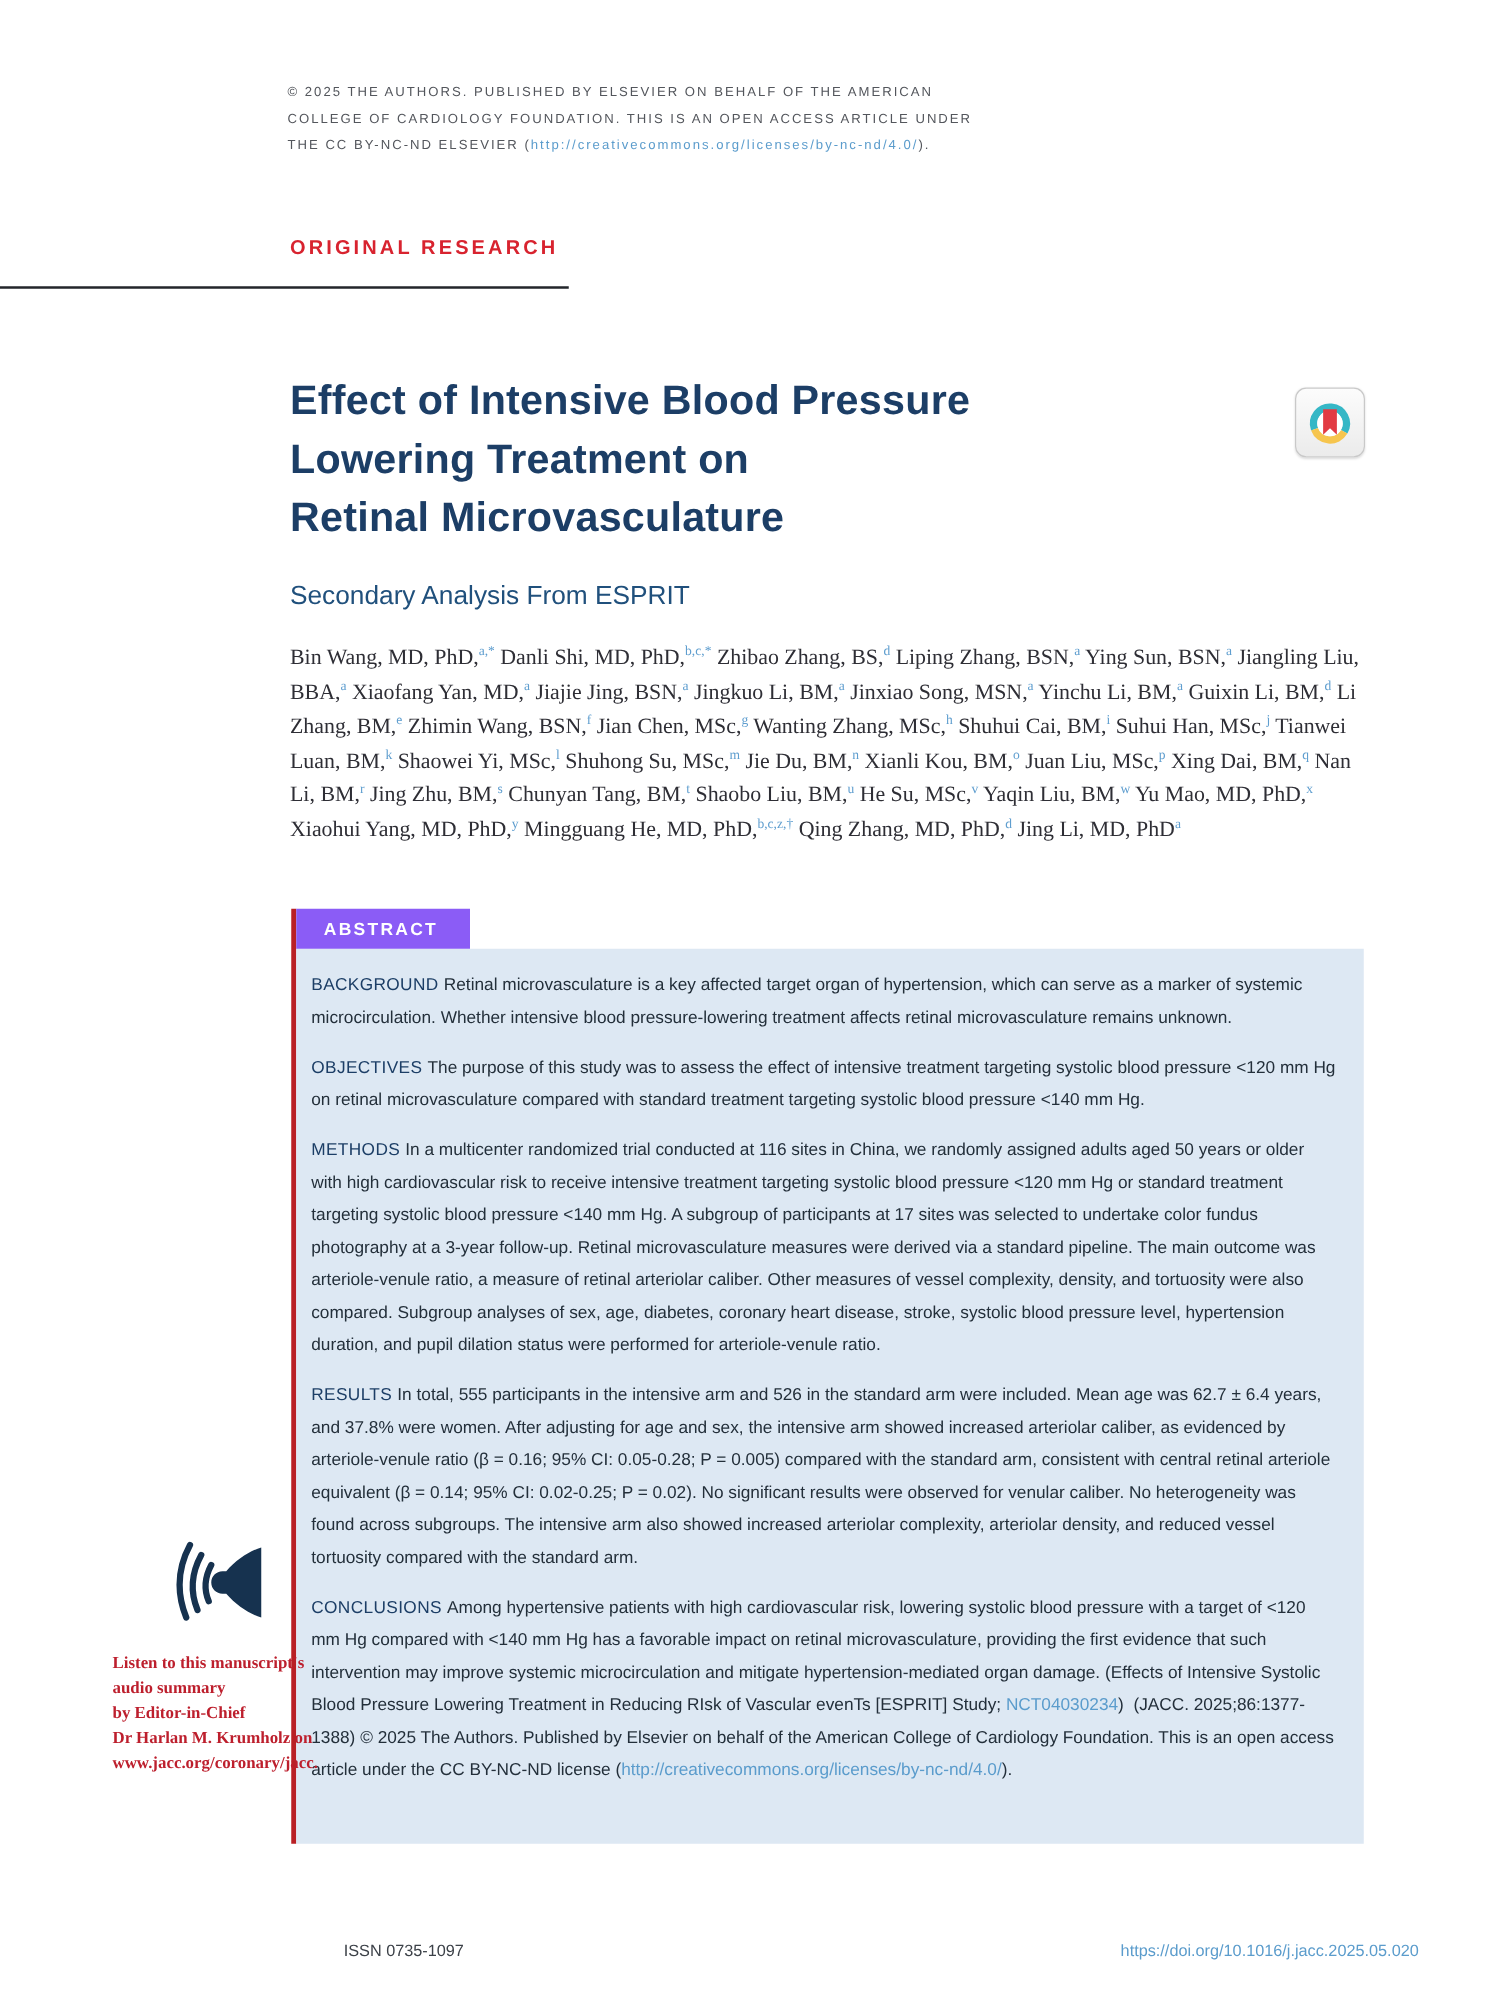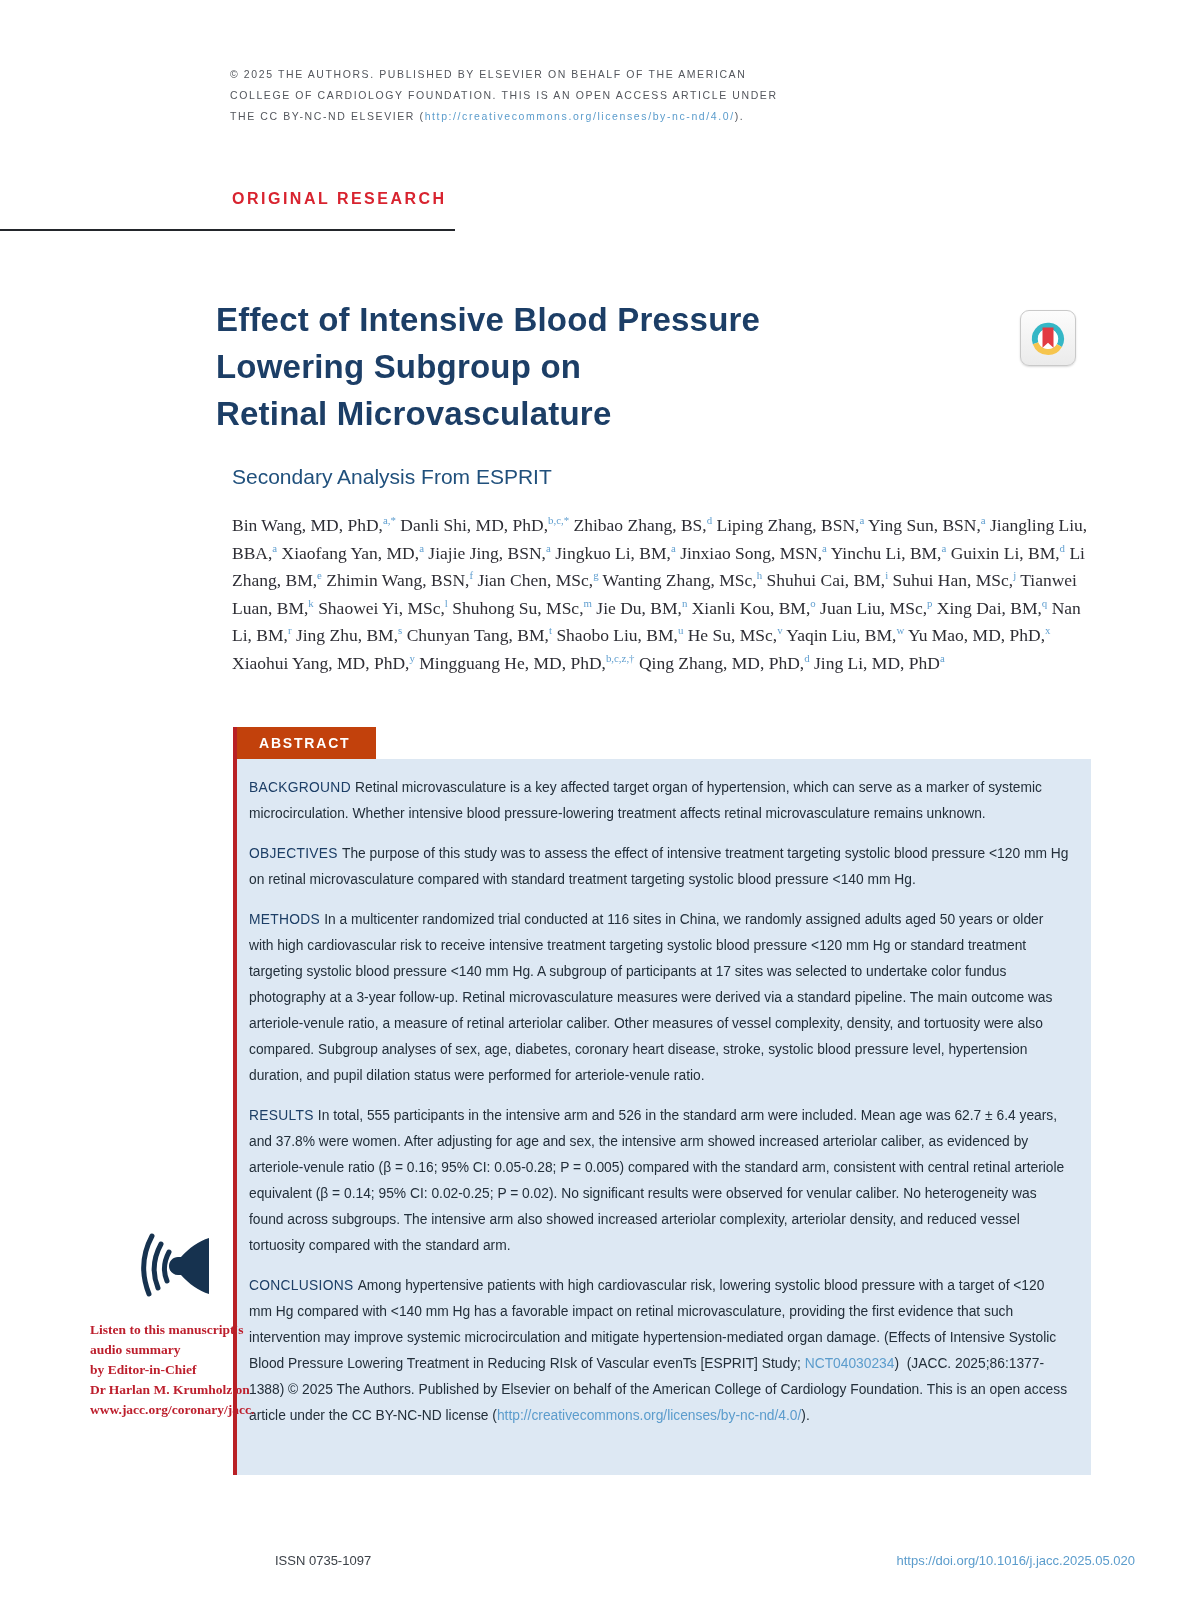--- a/index.html
+++ b/index.html
@@ -11,35 +11,35 @@
             letter-spacing:1.6px;color:#53565c;line-height:21px;}
   .mast-row1{display:flex;justify-content:space-between;}
   .link{color:#5b9ccc;text-decoration:none;cursor:pointer;}
 
   
   .category{position:absolute;left:232px;top:190px;font-size:16px;font-weight:bold;
             letter-spacing:2.5px;color:#d8232f;}
   .category-rule{position:absolute;left:0;top:229px;width:455px;height:2px;background:#23262b;}
 
   
-  .title-row{position:absolute;left:216px;top:296px;width:860px;display:flex;justify-content:space-between;}
+  .title-row{position:absolute;left:232px;top:296px;width:860px;display:flex;justify-content:space-between;}
   .title{font-size:33px;line-height:47px;font-weight:600;color:#1c3e66;letter-spacing:.2px;}
   .badge{width:54px;height:54px;border:1px solid #c9c9c9;border-radius:9px;margin-top:14px;
          background:linear-gradient(#fcfcfc,#ebebeb);box-shadow:0 1px 2px rgba(0,0,0,.15);
          display:flex;align-items:center;justify-content:center;}
   .subtitle{position:absolute;left:232px;top:465px;font-size:21px;font-weight:500;color:#20507c;}
 
   
   .authors{position:absolute;left:232px;top:512px;width:862px;
            font-family:"Liberation Serif",serif;font-size:17.5px;line-height:27.5px;color:#2e2e35;}
   .asup{vertical-align:super;font-size:62%;color:#5f9ecf;line-height:0;}
 
   
   .abstract-wrap{position:absolute;left:233px;top:727px;width:854px;border-left:4px solid #b92025;}
-  .abstract-tab{display:inline-block;background:#c2410c;color:#ffffff;font-size:14px;
+  .abstract-tab{display:inline-block;background:#8b5cf6;color:#ffffff;font-size:14px;
                 font-weight:bold;letter-spacing:1.8px;padding:8px 26px 8px 22px;text-align:center;}
   .abstract-panel{background:#dde8f3;padding:16px 22px 46px 12px;}
   .abs-para{margin:0 0 14px 0;font-size:13.8px;line-height:26px;color:#232f3a;}
   .abs-para:last-child{margin-bottom:0;}
   .abs-head{font-weight:normal;color:#1c3e66;letter-spacing:.3px;}
 
   
   .audio-note{position:absolute;left:50px;top:1230px;width:172px;margin-left:40px;}
   .audio-icon{display:block;margin:0 auto 14px auto;cursor:pointer;}
   .audio-text{font-family:"Liberation Serif",serif;font-weight:bold;font-size:13.5px;
@@ -61,21 +61,21 @@
       <span>THE CC BY-NC-ND ELSEVIER (</span><a class="link">http://creativecommons.org/licenses/by-nc-nd/4.0/</a><span>).</span>
     </div>
   </header>
 
   <div class="category">ORIGINAL RESEARCH</div>
   <div class="category-rule"></div>
 
   <div class="title-row">
     <h1 class="title" style="margin:0;">
       <div>Effect of Intensive Blood Pressure</div>
-      <div>Lowering Subgroup on</div>
+      <div>Lowering Treatment on</div>
       <div>Retinal Microvasculature</div>
     </h1>
     <div class="badge">
       <svg width="44" height="44" viewBox="0 0 52 52">
         <path d="M11.4,32.3 A15.5,15.5 0 1 1 39.4,34.75" fill="none" stroke="#35b7c6" stroke-width="7"></path>
         <path d="M39.4,34.75 A15.5,15.5 0 0 1 11.4,32.3" fill="none" stroke="#f6c54e" stroke-width="7"></path>
         <circle cx="26" cy="27" r="12" fill="#ffffff"></circle>
         <path d="M19.5,13.5 h13 v24 l-6.5,-6 l-6.5,6 z" fill="#e23b43"></path>
       </svg>
     </div>

